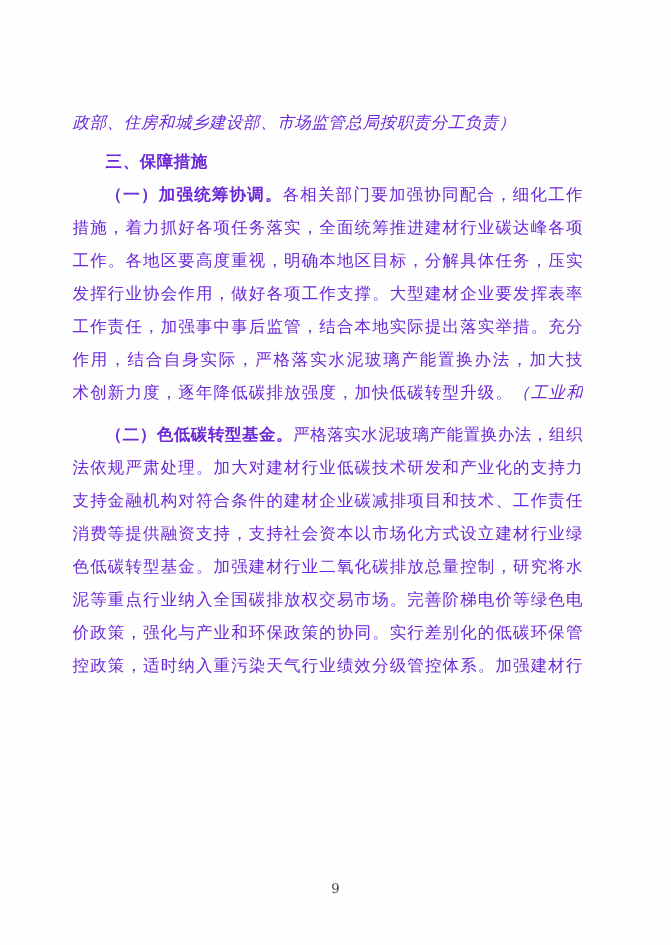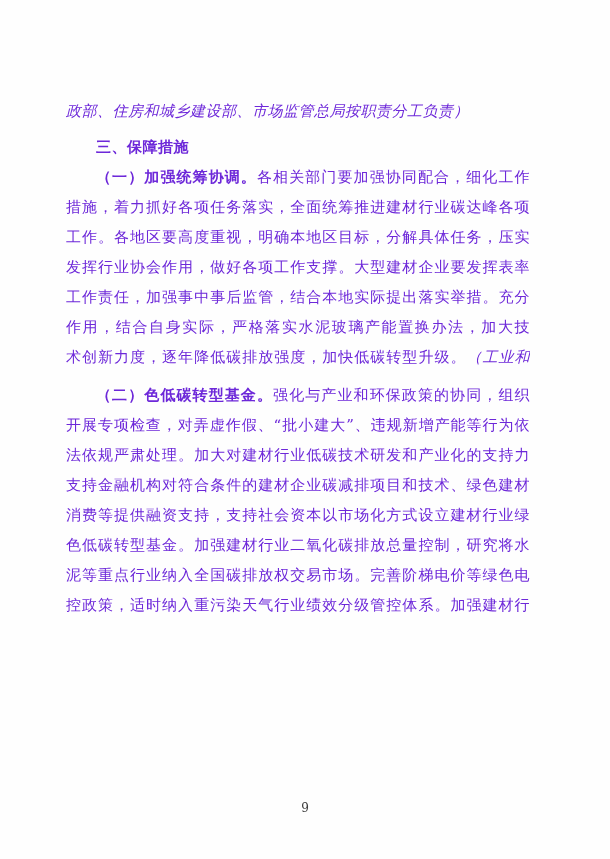--- a/index.html
+++ b/index.html
@@ -67,23 +67,23 @@
   <div class="doc-body">
       <div class="line left"><span class="run-kai">政部、住房和城乡建设部、市场监管总局按职责分工负责）</span></div>
       <div class="line left" style="text-indent: 2em; margin-top: 6px; text-align: right;"><span class="run-hei">三、保障措施</span></div>
       <div class="line just" style="text-indent: 2em;"><span class="run-hei">（一）加强统筹协调。</span><span class="run-song">各相关部门要加强协同配合，细化工作</span></div>
       <div class="line just"><span class="run-song">措施，着力抓好各项任务落实，全面统筹推进建材行业碳达峰各项</span></div>
       <div class="line just"><span class="run-song">工作。各地区要高度重视，明确本地区目标，分解具体任务，压实</span></div>
       <div class="line just"><span class="run-song">发挥行业协会作用，做好各项工作支撑。大型建材企业要发挥表率</span></div>
       <div class="line just"><span class="run-song">工作责任，加强事中事后监管，结合本地实际提出落实举措。充分</span></div>
       <div class="line just"><span class="run-song">作用，结合自身实际，严格落实水泥玻璃产能置换办法，加大技</span></div>
       <div class="line just"><span class="run-song">术创新力度，逐年降低碳排放强度，加快低碳转型升级。</span><span class="run-kai">（工业和</span></div>
-      <div class="line just" style="text-indent: 2em; margin-top: 8px;"><span class="run-hei">（二）色低碳转型基金。</span><span class="run-song">强化与产业和环保政策的协同，组织</span></div>
-      <div class="line just"><span class="run-song">开展专项检查，对弄虚作假、“批小建大”、违规新增产能等行为依</span></div>
+      <div class="line just" style="text-indent: 2em; margin-top: 8px;"><span class="run-hei">（二）色低碳转型基金。</span><span class="run-song">严格落实水泥玻璃产能置换办法，组织</span></div>
       <div class="line just"><span class="run-song">法依规严肃处理。加大对建材行业低碳技术研发和产业化的支持力</span></div>
-      <div class="line just"><span class="run-song">支持金融机构对符合条件的建材企业碳减排项目和技术、绿色建材</span></div>
+      <div class="line just"><span class="run-song">支持金融机构对符合条件的建材企业碳减排项目和技术、工作责任</span></div>
       <div class="line just"><span class="run-song">消费等提供融资支持，支持社会资本以市场化方式设立建材行业绿</span></div>
       <div class="line just"><span class="run-song">色低碳转型基金。加强建材行业二氧化碳排放总量控制，研究将水</span></div>
       <div class="line just"><span class="run-song">泥等重点行业纳入全国碳排放权交易市场。完善阶梯电价等绿色电</span></div>
+      <div class="line just"><span class="run-song">价政策，强化与产业和环保政策的协同。实行差别化的低碳环保管</span></div>
       <div class="line just"><span class="run-song">控政策，适时纳入重污染天气行业绩效分级管控体系。加强建材行</span></div>
     </div>
   <div class="page-number">9</div>
 </div>
 
 </body></html>

